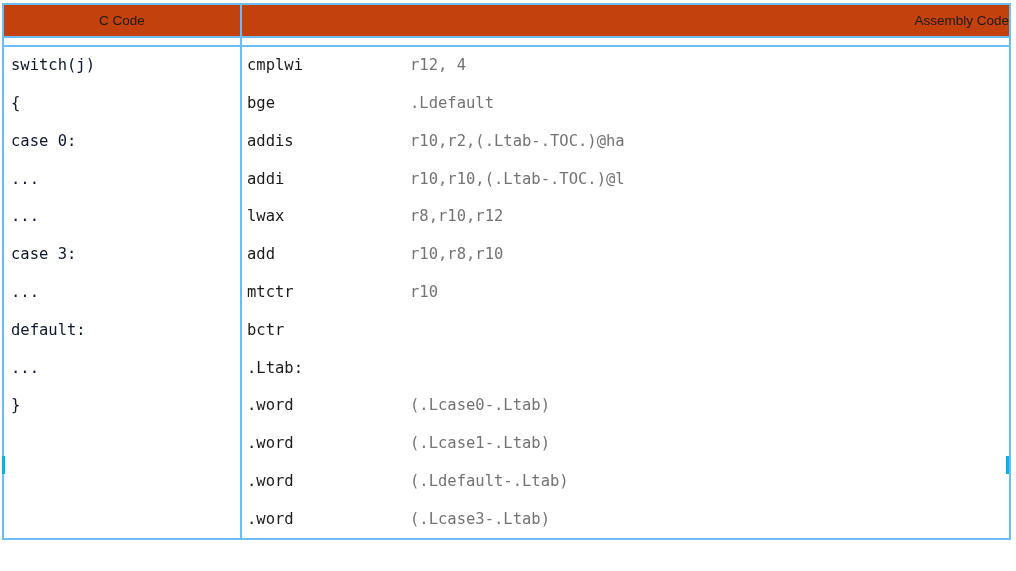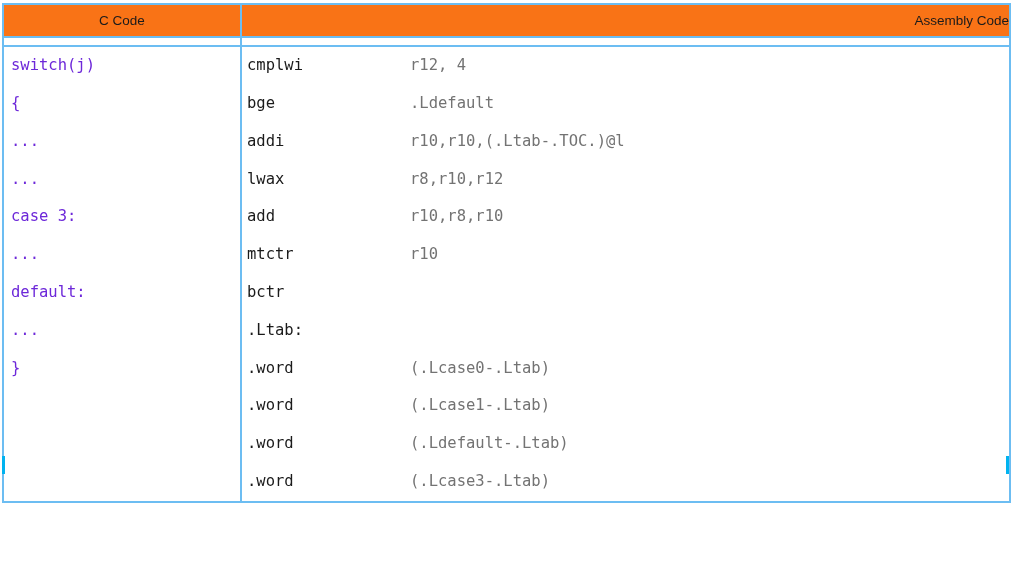--- a/index.html
+++ b/index.html
@@ -41,21 +41,21 @@
   thead th {
     height: 31px;
     padding: 0;
     margin: 0;
     font-family: "Liberation Sans", sans-serif;
     font-size: 13.5px;
     font-weight: normal;
     color: #1b1b1b;
     text-align: center;
     vertical-align: middle;
-    background: #f97316;
+    background: #c2410c;
     border: 2px solid #6cbdf2;
     border-bottom: none;
   }
   thead th.c-head   { border-right: 2px solid #6cbdf2; }
   thead th.asm-head { border-left: none; text-align: right; }
 
   
   tr.header-rule td {
     padding: 0;
     height: 7px;
@@ -87,21 +87,21 @@
   tbody tr:last-child td {
     border-bottom: 2px solid #6cbdf2;
   }
 
   
   .code-line {
     display: block;
     font-family: "DejaVu Sans Mono", "Liberation Mono", monospace;
     font-size: 15.5px;
     line-height: 1;
-    color: #6d28d9;
+    color: #0f172a;
     white-space: pre;
   }
   .c-cell .code-line {
     padding-left: 7px;
   }
 
   .asm-row {
     display: flex;
     align-items: center;
     padding-left: 5px;
@@ -175,20 +175,31 @@
           </td>
           <td class="asm-cell">
             <div class="asm-row">
               <span class="asm-mnemonic">bge</span>
               <span class="asm-operands">.Ldefault</span>
             </div>
           </td>
         </tr>
         <tr>
           <td class="c-cell">
+            <span class="code-line">case 0:</span>
+          </td>
+          <td class="asm-cell">
+            <div class="asm-row">
+              <span class="asm-mnemonic">addis</span>
+              <span class="asm-operands">r10,r2,(.Ltab-.TOC.)@ha</span>
+            </div>
+          </td>
+        </tr>
+        <tr>
+          <td class="c-cell">
             <span class="code-line">...</span>
           </td>
           <td class="asm-cell">
             <div class="asm-row">
               <span class="asm-mnemonic">addi</span>
               <span class="asm-operands">r10,r10,(.Ltab-.TOC.)@l</span>
             </div>
           </td>
         </tr>
         <tr>

